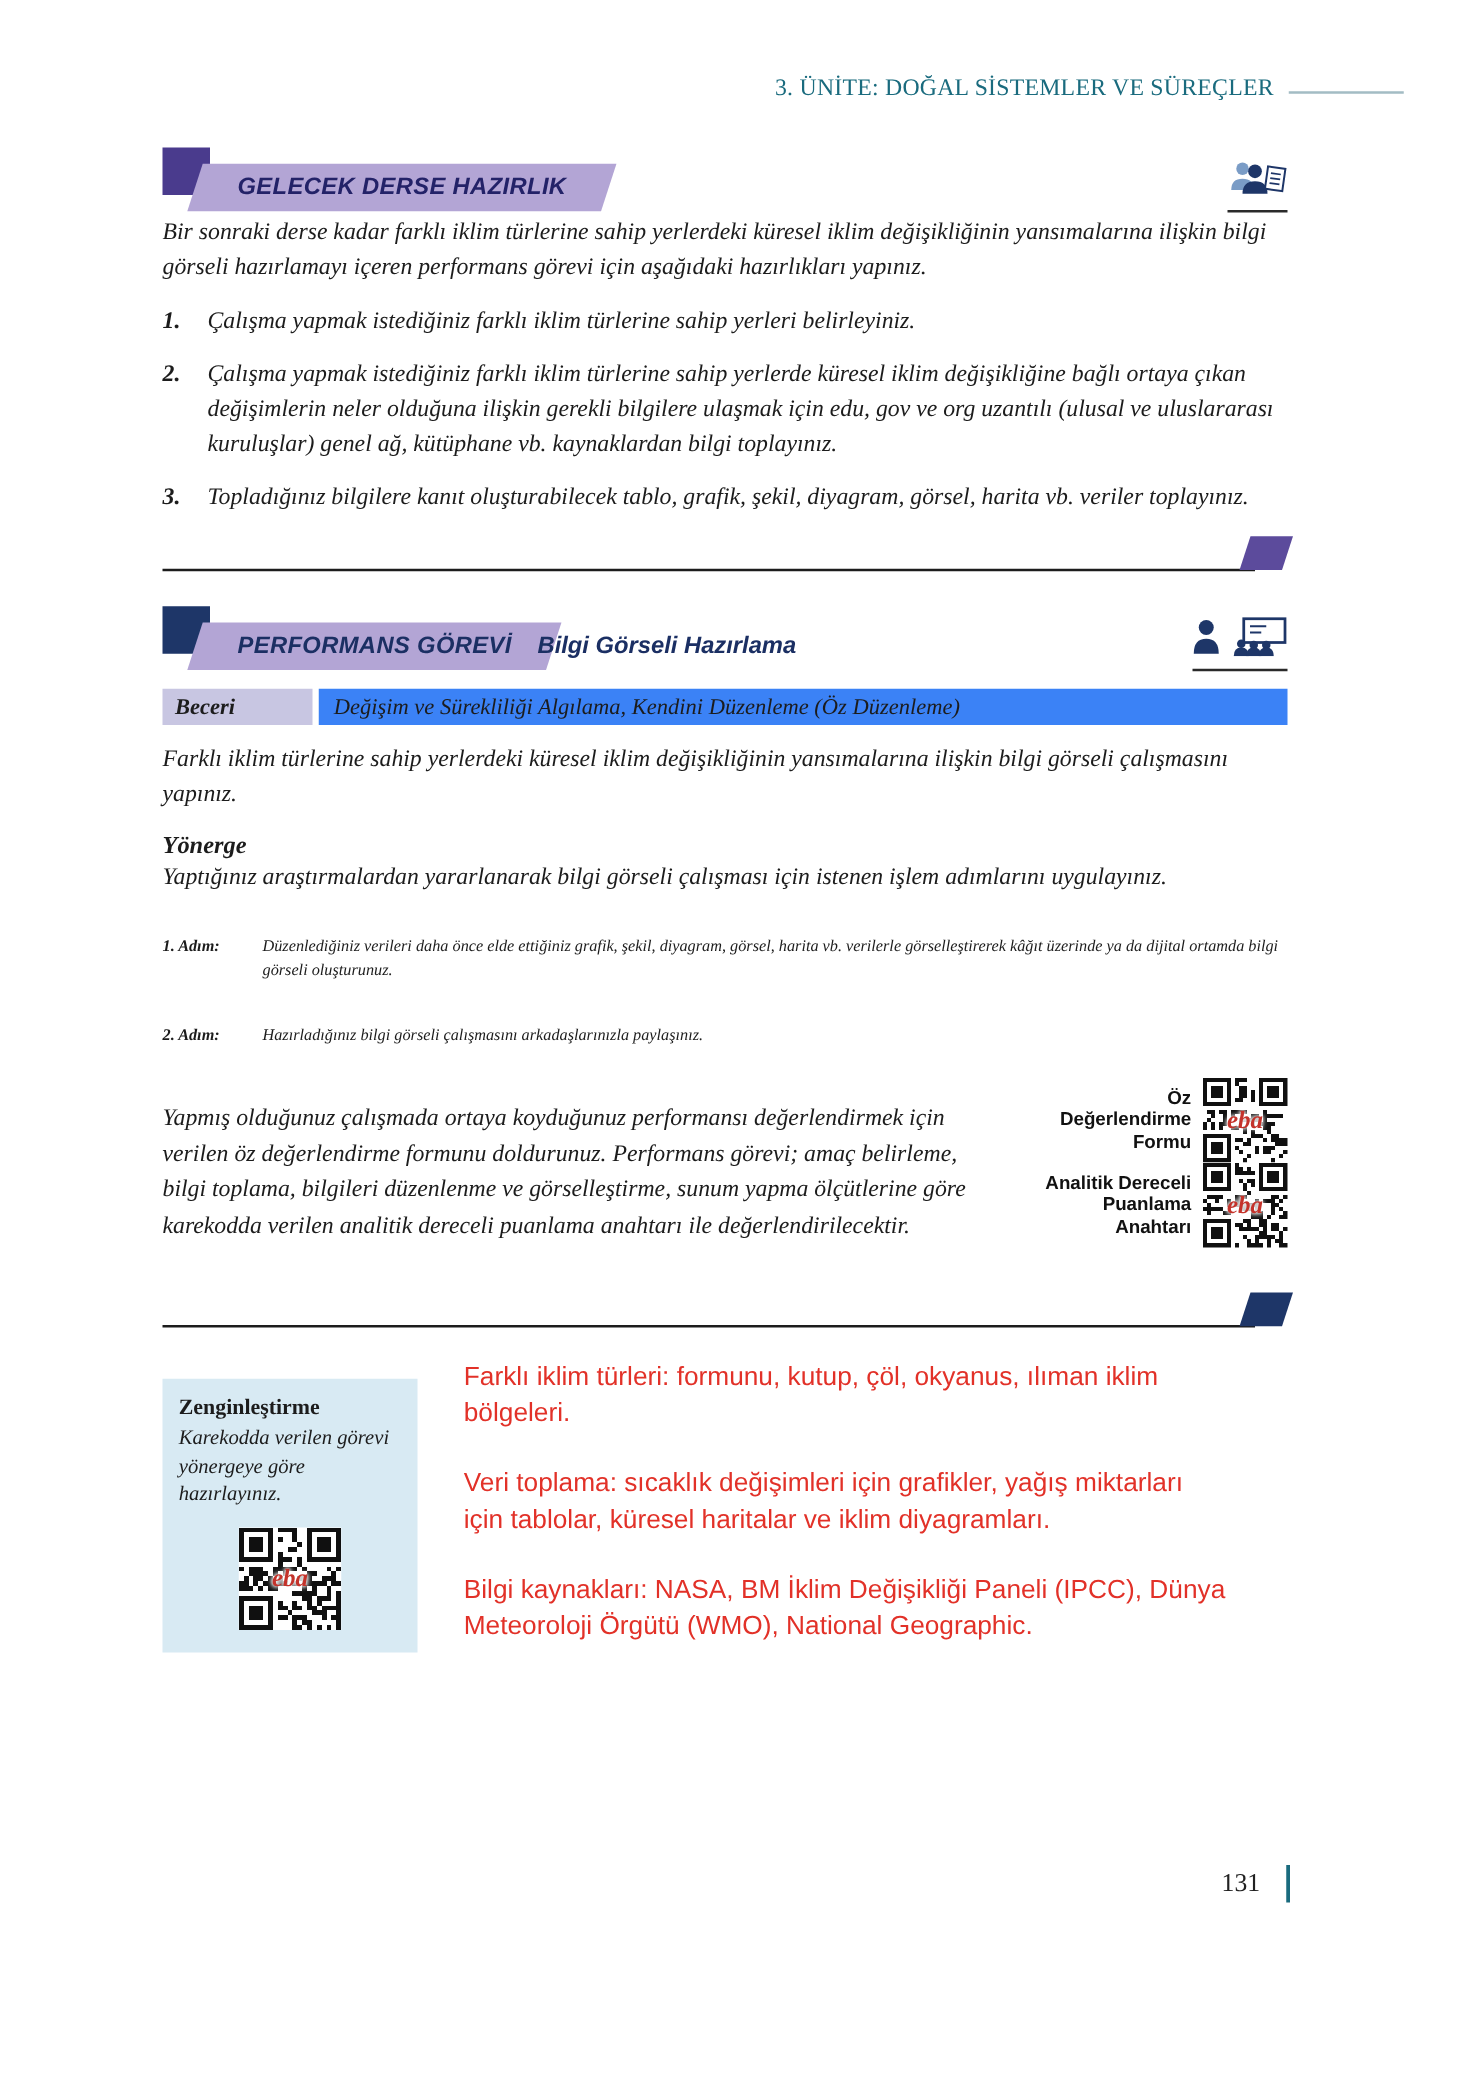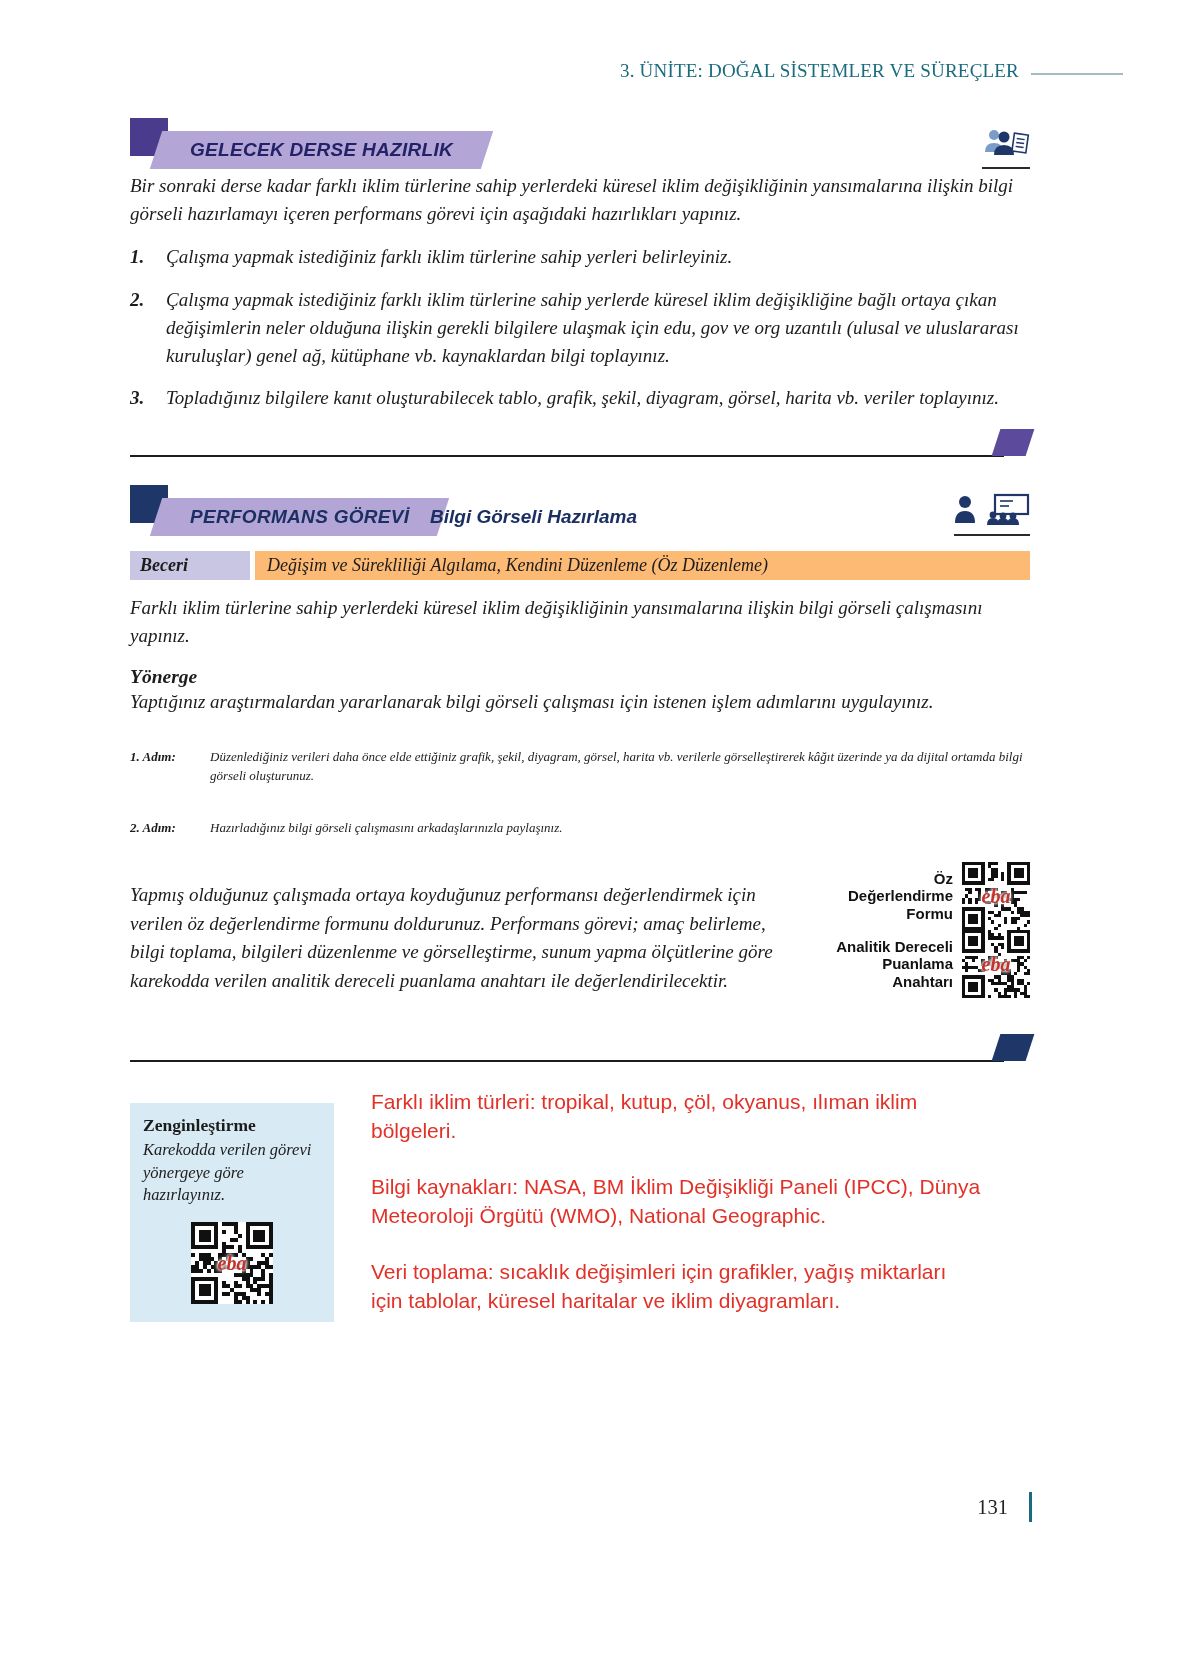--- a/index.html
+++ b/index.html
@@ -42,21 +42,21 @@
   
   .divider{position:relative;height:34px;margin-top:8px;}
   .divider .dline{position:absolute;left:0;right:26px;bottom:4px;height:2px;background:#1c1c1c;}
   .divider .dpg{position:absolute;right:0;bottom:5px;width:34px;height:27px;transform:skewX(-18deg);}
   .dpg-purple{background:#5c4b9c;}
   .dpg-navy{background:#1e3668;}
 
   
   .skill-row{display:flex;margin-top:12px;font-size:18px;}
   .skill-label{background:#c8c6e2;flex:0 0 100px;padding:4px 10px;font-weight:700;font-style:italic;}
-  .skill-value{background:#fdba74;flex:1;padding:4px 12px;margin-left:5px;font-style:italic;}
+  .skill-value{background:#3b82f6;flex:1;padding:4px 12px;margin-left:5px;font-style:italic;}
 
   .directive-title{font-weight:700;font-style:italic;font-size:19.5px;margin-top:16px;}
   .step{display:flex;margin-top:33px;font-size:13px;line-height:1.46;}
   .step-label{flex:0 0 80px;font-weight:700;font-style:italic;}
   .step-text{font-style:italic;}
 
   
   .eval-row{display:flex;margin-top:24px;}
   .eval-left{width:648px;}
   .eval-title{font-weight:700;font-style:italic;font-size:20px;margin:0 0 13px 8px;}
@@ -594,23 +594,23 @@
                 <rect x="16" y="2" width="3" height="3"></rect>
                 <rect x="0" y="14" width="7" height="7"></rect>
                 <rect fill="#fff" x="1" y="15" width="5" height="5"></rect>
                 <rect x="2" y="16" width="3" height="3"></rect>
               </svg>
             </div>
           <span class="eba">eba</span>
         </div>
       </div>
       <div class="notes">
-        <div class="note">Farklı iklim türleri: tropikal, kutup, çöl, okyanus, ılıman iklim bölgeleri.</div>
+        <div class="note">Farklı iklim türleri: formunu, kutup, çöl, okyanus, ılıman iklim bölgeleri.</div>
+        <div class="note">Veri toplama: sıcaklık değişimleri için grafikler, yağış miktarları için tablolar, küresel haritalar ve iklim diyagramları.</div>
         <div class="note">Bilgi kaynakları: NASA, BM İklim Değişikliği Paneli (IPCC), Dünya Meteoroloji Örgütü (WMO), National Geographic.</div>
-        <div class="note">Veri toplama: sıcaklık değişimleri için grafikler, yağış miktarları için tablolar, küresel haritalar ve iklim diyagramları.</div>
       </div>
     </div>
 
   </div>
 
   <div class="footer">
     <span class="page-num">131</span>
     <span class="footer-bar"></span>
   </div>
 

